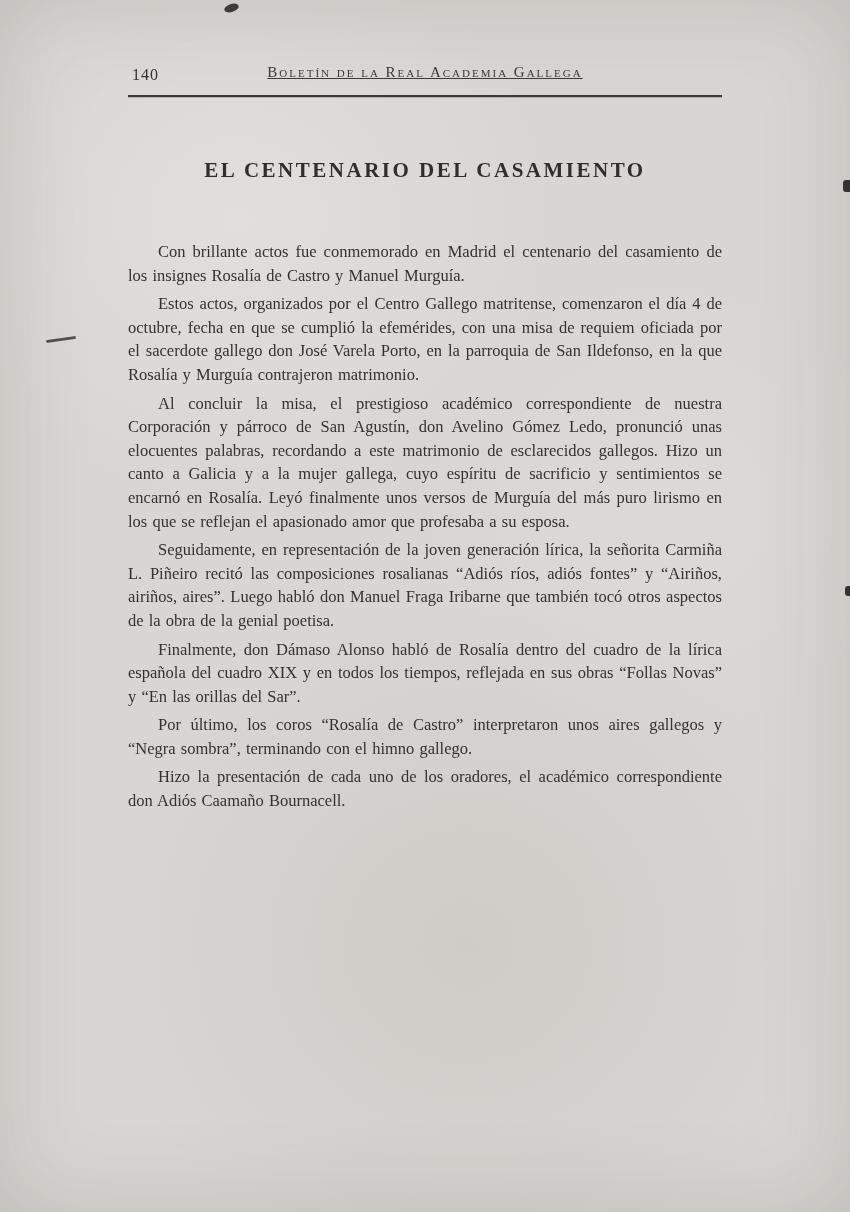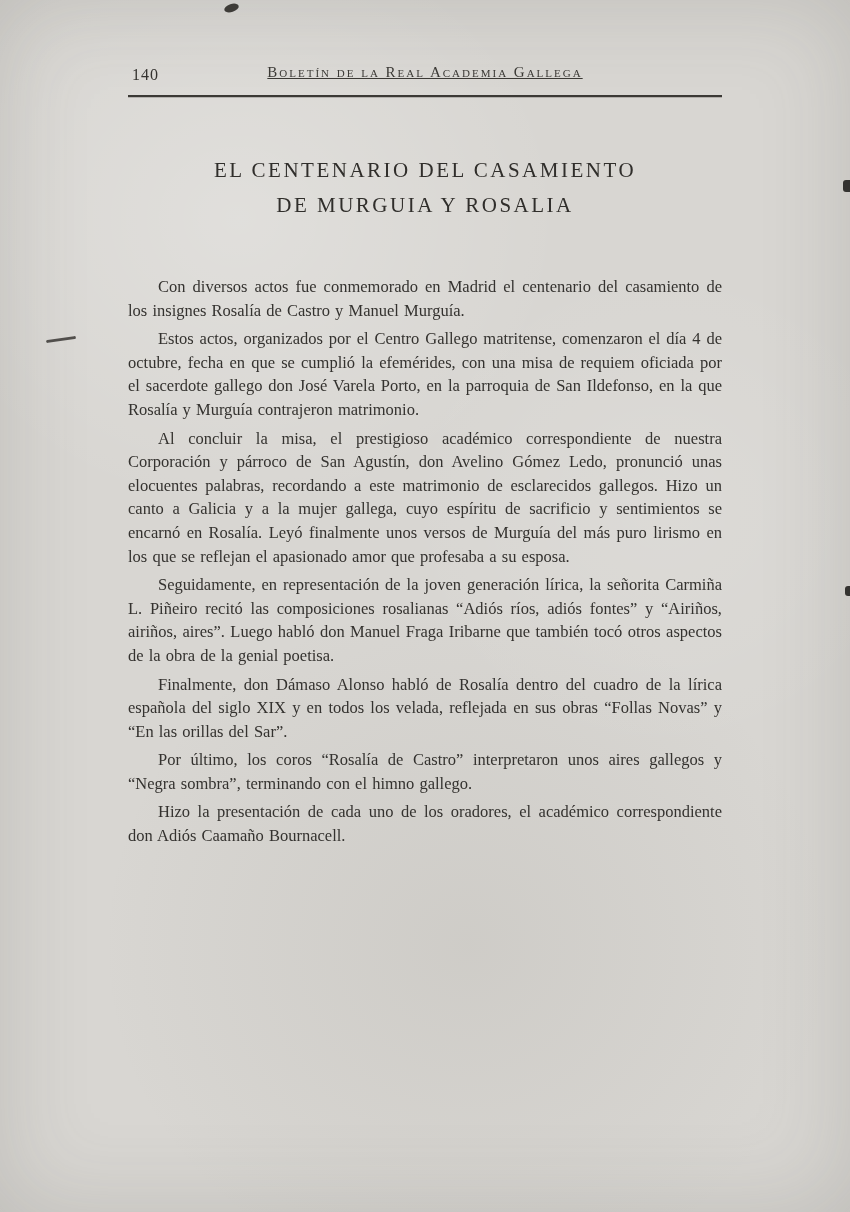--- a/index.html
+++ b/index.html
@@ -55,21 +55,21 @@
   .header-rule {
     height: 2px;
     background: #3b3935;
     margin-top: 7px;
     box-shadow: 0 1px 0 rgba(59,57,53,0.25);
   }
   .article-title {
     margin: 56px 0 0 0;
     text-align: center;
     font-size: 21px;
-    font-weight: normal;
+    font-weight: bold;
     letter-spacing: 2.5px;
     line-height: 35px;
     color: #302e2b;
   }
   .article-body {
     margin-top: 52px;
   }
   p.body-paragraph {
     margin: 0 0 5px 0;
     font-size: 16.5px;
@@ -133,28 +133,28 @@
 
     <header class="page-header">
       <span class="page-number">140</span>
       <span class="journal-title">Boletín de la Real Academia Gallega</span>
     </header>
 
     <div class="header-rule"></div>
 
     <main class="article">
 
-      <h1 class="article-title"><span>EL CENTENARIO DEL CASAMIENTO</span><br><span>DE MURGUIA Y ROSALIA</span></h1>
+      <h1 class="article-title"><span>EL CENTENARIO DEL CASAMIENTO</span><br></h1>
 
       <div class="article-body">
-        <p class="body-paragraph">Con diversos actos fue conmemorado en Madrid el centenario del casamiento de los insignes Rosalía de Castro y Manuel Murguía.</p>
+        <p class="body-paragraph">Con brillante actos fue conmemorado en Madrid el centenario del casamiento de los insignes Rosalía de Castro y Manuel Murguía.</p>
         <p class="body-paragraph">Estos actos, organizados por el Centro Gallego matritense, comenzaron el día 4 de octubre, fecha en que se cumplió la efemérides, con una misa de requiem oficiada por el sacerdote gallego don José Varela Porto, en la parroquia de San Ildefonso, en la que Rosalía y Murguía contrajeron matrimonio.</p>
         <p class="body-paragraph">Al concluir la misa, el prestigioso académico correspondiente de nuestra Corporación y párroco de San Agustín, don Avelino Gómez Ledo, pronunció unas elocuentes palabras, recordando a este matrimonio de esclarecidos gallegos. Hizo un canto a Galicia y a la mujer gallega, cuyo espíritu de sacrificio y sentimientos se encarnó en Rosalía. Leyó finalmente unos versos de Murguía del más puro lirismo en los que se reflejan el apasionado amor que profesaba a su esposa.</p>
         <p class="body-paragraph">Seguidamente, en representación de la joven generación lírica, la señorita Carmiña L. Piñeiro recitó las composiciones rosalianas “Adiós ríos, adiós fontes” y “Airiños, airiños, aires”. Luego habló don Manuel Fraga Iribarne que también tocó otros aspectos de la obra de la genial poetisa.</p>
-        <p class="body-paragraph">Finalmente, don Dámaso Alonso habló de Rosalía dentro del cuadro de la lírica española del siglo XIX y en todos los velada, reflejada en sus obras “Follas Novas” y “En las orillas del Sar”.</p>
+        <p class="body-paragraph">Finalmente, don Dámaso Alonso habló de Rosalía dentro del cuadro de la lírica española del cuadro XIX y en todos los tiempos, reflejada en sus obras “Follas Novas” y “En las orillas del Sar”.</p>
         <p class="body-paragraph">Por último, los coros “Rosalía de Castro” interpretaron unos aires gallegos y “Negra sombra”, terminando con el himno gallego.</p>
         <p class="body-paragraph">Hizo la presentación de cada uno de los oradores, el académico correspondiente don Adiós Caamaño Bournacell.</p>
       </div>
 
     </main>
 
   </div>
 
 </div>
 

